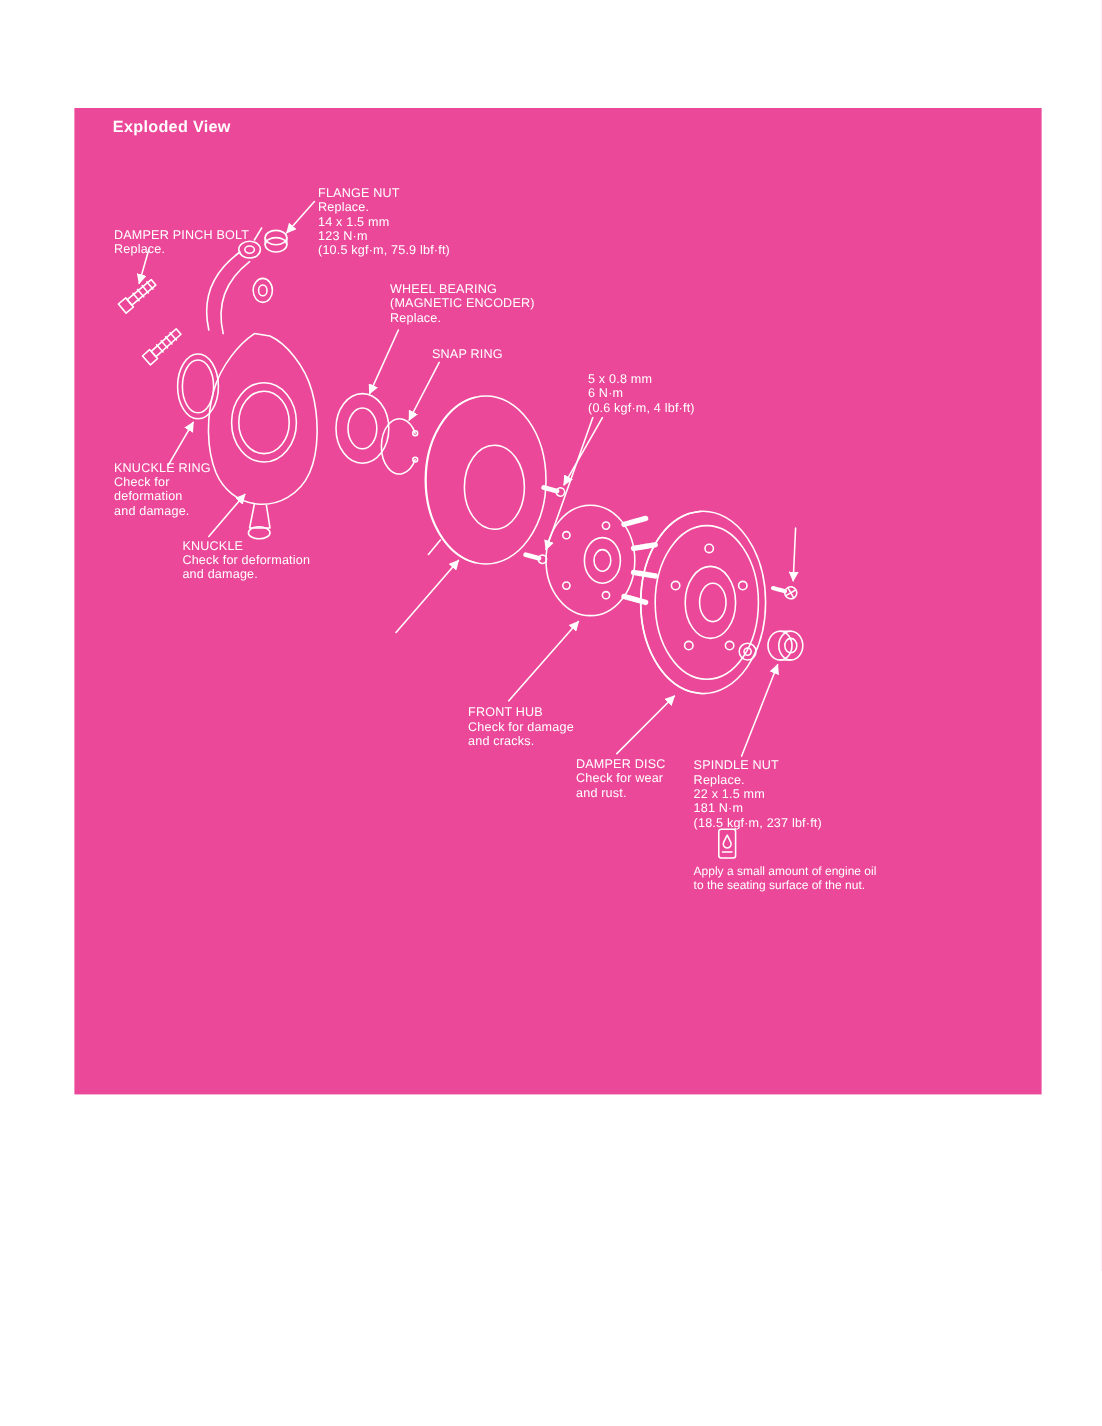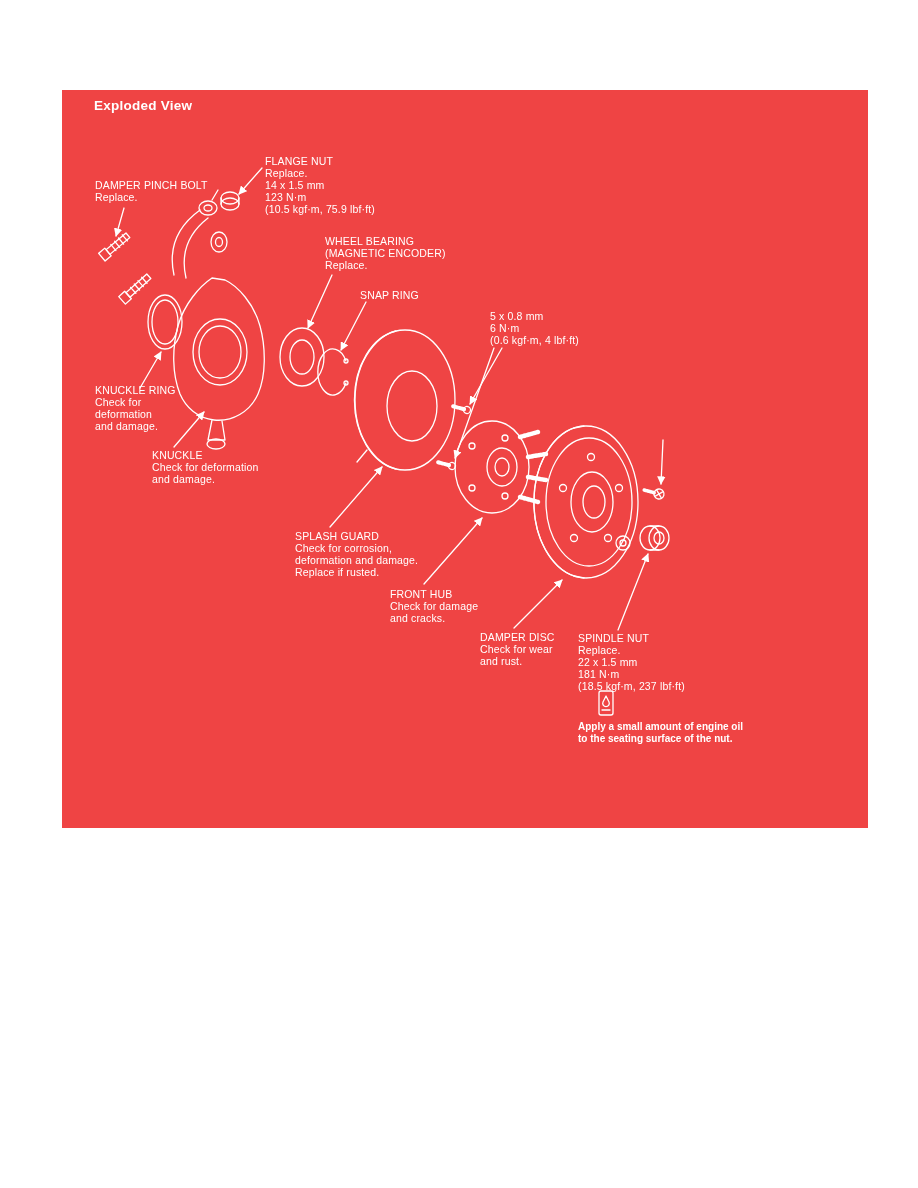--- a/index.html
+++ b/index.html
@@ -1,24 +1,24 @@
 <!DOCTYPE html>
 <html><head>
 <meta charset="utf-8">
 <style>
   *{box-sizing:border-box;margin:0;padding:0}
   html,body{background:#ffffff}
   body{font-family:"Liberation Sans",sans-serif}
   .sheet{position:relative;width:918px;height:1188px;background:#ffffff;overflow:hidden}
-  .canvas{position:absolute;left:62px;top:90px;width:806px;height:738px;background:#ef4444;color:#ffffff}
+  .canvas{position:absolute;left:62px;top:90px;width:806px;height:822px;background:#ec4899;color:#ffffff}
   .art{position:absolute;left:0;top:0;width:806px;height:678px}
   .title{position:absolute;left:32px;top:8px;font-size:13.5px;font-weight:700;letter-spacing:.25px;color:#ffffff}
   .label{position:absolute;font-size:10.5px;line-height:12px;font-weight:400;letter-spacing:.15px;white-space:nowrap;color:#ffffff}
   .label .ln{pointer-events:none}
-  .note{position:absolute;font-size:10px;line-height:12px;font-weight:700;white-space:nowrap;color:#ffffff}
+  .note{position:absolute;font-size:10px;line-height:12px;font-weight:400;white-space:nowrap;color:#ffffff}
 </style>
 </head>
 <body>
 
 <div class="sheet">
   <div class="canvas">
 
     <div class="title">Exploded View</div>
 
     <svg class="art" viewBox="0 0 806 678">
@@ -173,21 +173,21 @@
         </g>
 
         <g>
           <rect x="537" y="601" width="14" height="24" rx="2"></rect>
           <path d="M544,606 l-3,6 a3.3,3.3 0 1 0 6,0 z"></path>
           <line x1="540" y1="620" x2="548" y2="620"></line>
         </g>
       </g>
     </svg>
 
-    <div class="label" style="left:33px;top:89px">
+    <div class="label" style="left:33px;top:100px">
       <div class="ln">DAMPER PINCH BOLT</div>
       <div class="ln">Replace.</div>
     </div>
 
     <div class="label" style="left:203px;top:65px">
       <div class="ln">FLANGE NUT</div>
       <div class="ln">Replace.</div>
       <div class="ln">14 x 1.5 mm</div>
       <div class="ln">123 N·m</div>
       <div class="ln">(10.5 kgf·m, 75.9 lbf·ft)</div>
@@ -216,26 +216,20 @@
       <div class="ln">deformation</div>
       <div class="ln">and damage.</div>
     </div>
 
     <div class="label" style="left:90px;top:359px">
       <div class="ln">KNUCKLE</div>
       <div class="ln">Check for deformation</div>
       <div class="ln">and damage.</div>
     </div>
 
-    <div class="label" style="left:233px;top:440px">
-      <div class="ln">SPLASH GUARD</div>
-      <div class="ln">Check for corrosion,</div>
-      <div class="ln">deformation and damage.</div>
-      <div class="ln">Replace if rusted.</div>
-    </div>
 
     <div class="label" style="left:328px;top:498px">
       <div class="ln">FRONT HUB</div>
       <div class="ln">Check for damage</div>
       <div class="ln">and cracks.</div>
     </div>
 
     <div class="label" style="left:418px;top:541px">
       <div class="ln">DAMPER DISC</div>
       <div class="ln">Check for wear</div>

